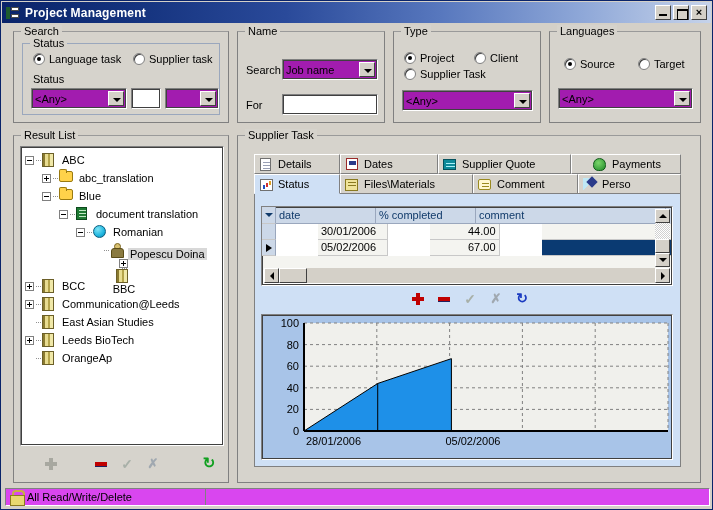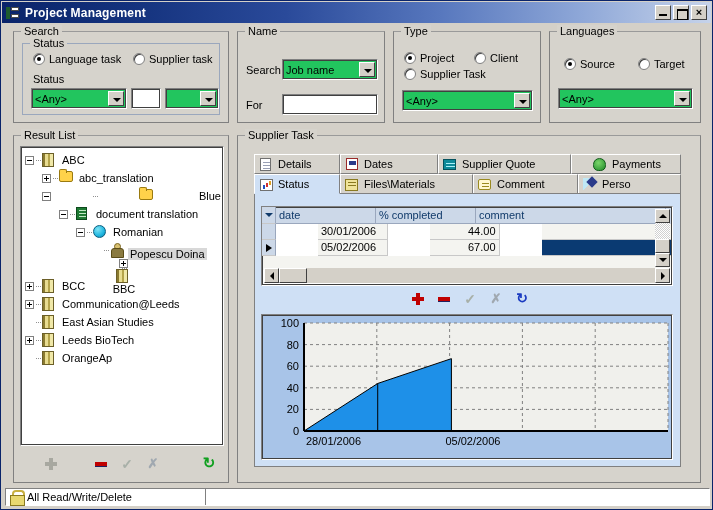--- a/index.html
+++ b/index.html
@@ -69,21 +69,21 @@
     border: 1px solid #808080;
     box-shadow: inset 1px 1px 0 #404040, inset -1px -1px 0 #ffffff;
     margin-right: 4px; position: relative; flex: none;
   }
   .radio.on .dot::after {
     content: ""; position: absolute; left: 3px; top: 3px;
     width: 4px; height: 4px; border-radius: 50%; background: #000;
   }
   .radio .lbl { font-size: 11px; color: #000; }
   .combo {
-    position: absolute; background: #22c55e;
+    position: absolute; background: #a21caf;
     border: 1px solid; border-color: #808080 #ffffff #ffffff #808080;
     outline: 1px solid #404040; outline-offset: -2px;
     display: flex; align-items: center; cursor: pointer;
   }
   .combo .val { padding-left: 3px; font-size: 11px; color: #000; flex: 1; overflow: hidden; white-space: nowrap; }
   .combo .arrow {
     width: 16px; height: calc(100% - 4px); margin: 2px 2px 2px 0;
     background: #d4d0c8;
     border: 1px solid; border-color: #ffffff #404040 #404040 #ffffff;
     position: relative; flex: none;
@@ -194,21 +194,21 @@
   .nrg { color:#11a020; font-size:15px; line-height:16px; text-align:center; font-weight:bold; }
   
   .chartbox {
     position: absolute; background: #a8c4e8;
     border: 1px solid; border-color: #808080 #ffffff #ffffff #808080;
     outline: 1px solid #404040; outline-offset: -2px;
   }
   
   .statusbar {
     position: absolute; left: 4px; bottom: 3px; width: 705px; height: 18px;
-    background: #ffffff;
+    background: #d946ef;
     border: 1px solid; border-color: #808080 #ffffff #ffffff #808080;
     display: flex; align-items: center;
   }
   .sb-seg { border-right: 1px solid #808080; height: 100%; display:flex; align-items:center; padding: 0 4px; }
   .lockico { width: 13px; height: 14px; position: relative; margin-right: 4px; flex:none; }
   .lockico::before { content:""; position:absolute; left:2px; top:0; width:9px; height:5px; border:2px solid #c8b040; border-bottom:none; border-radius:4px 4px 0 0; }
   .lockico::after { content:""; position:absolute; left:0; top:5px; width:13px; height:9px; background:#e8d870; border:1px solid #8a7a20; }
   .status-text { font-size: 11px; color: #000; }
 </style>
 </head>
@@ -315,21 +315,21 @@
             <span class="tlabel">ABC</span>
           </div>
           <div class="tnode" style="padding-left: 17px;">
             <span class="expander plus"></span>
             <span class="tdots" style="width: 5px; border-top: 1px dotted rgb(144, 144, 144);"></span>
             <span class="ticon">
               <span class="ic-folder" style="position: absolute; left: 1px; top: 0px;"></span>
             </span>
             <span class="tlabel">abc_translation</span>
           </div>
-          <div class="tnode" style="padding-left: 17px; justify-content: space-between;">
+          <div class="tnode" style="padding-left: 17px;">
             <span class="expander"></span>
             <span class="tdots" style="width: 5px; border-top: 1px dotted rgb(144, 144, 144);"></span>
             <span class="ticon">
               <span class="ic-folder" style="position: absolute; left: 1px; top: 0px;"></span>
             </span>
             <span class="tlabel">Blue</span>
           </div>
           <div class="tnode" style="padding-left: 34px;">
             <span class="expander"></span>
             <span class="tdots" style="width: 5px; border-top: 1px dotted rgb(144, 144, 144);"></span>

